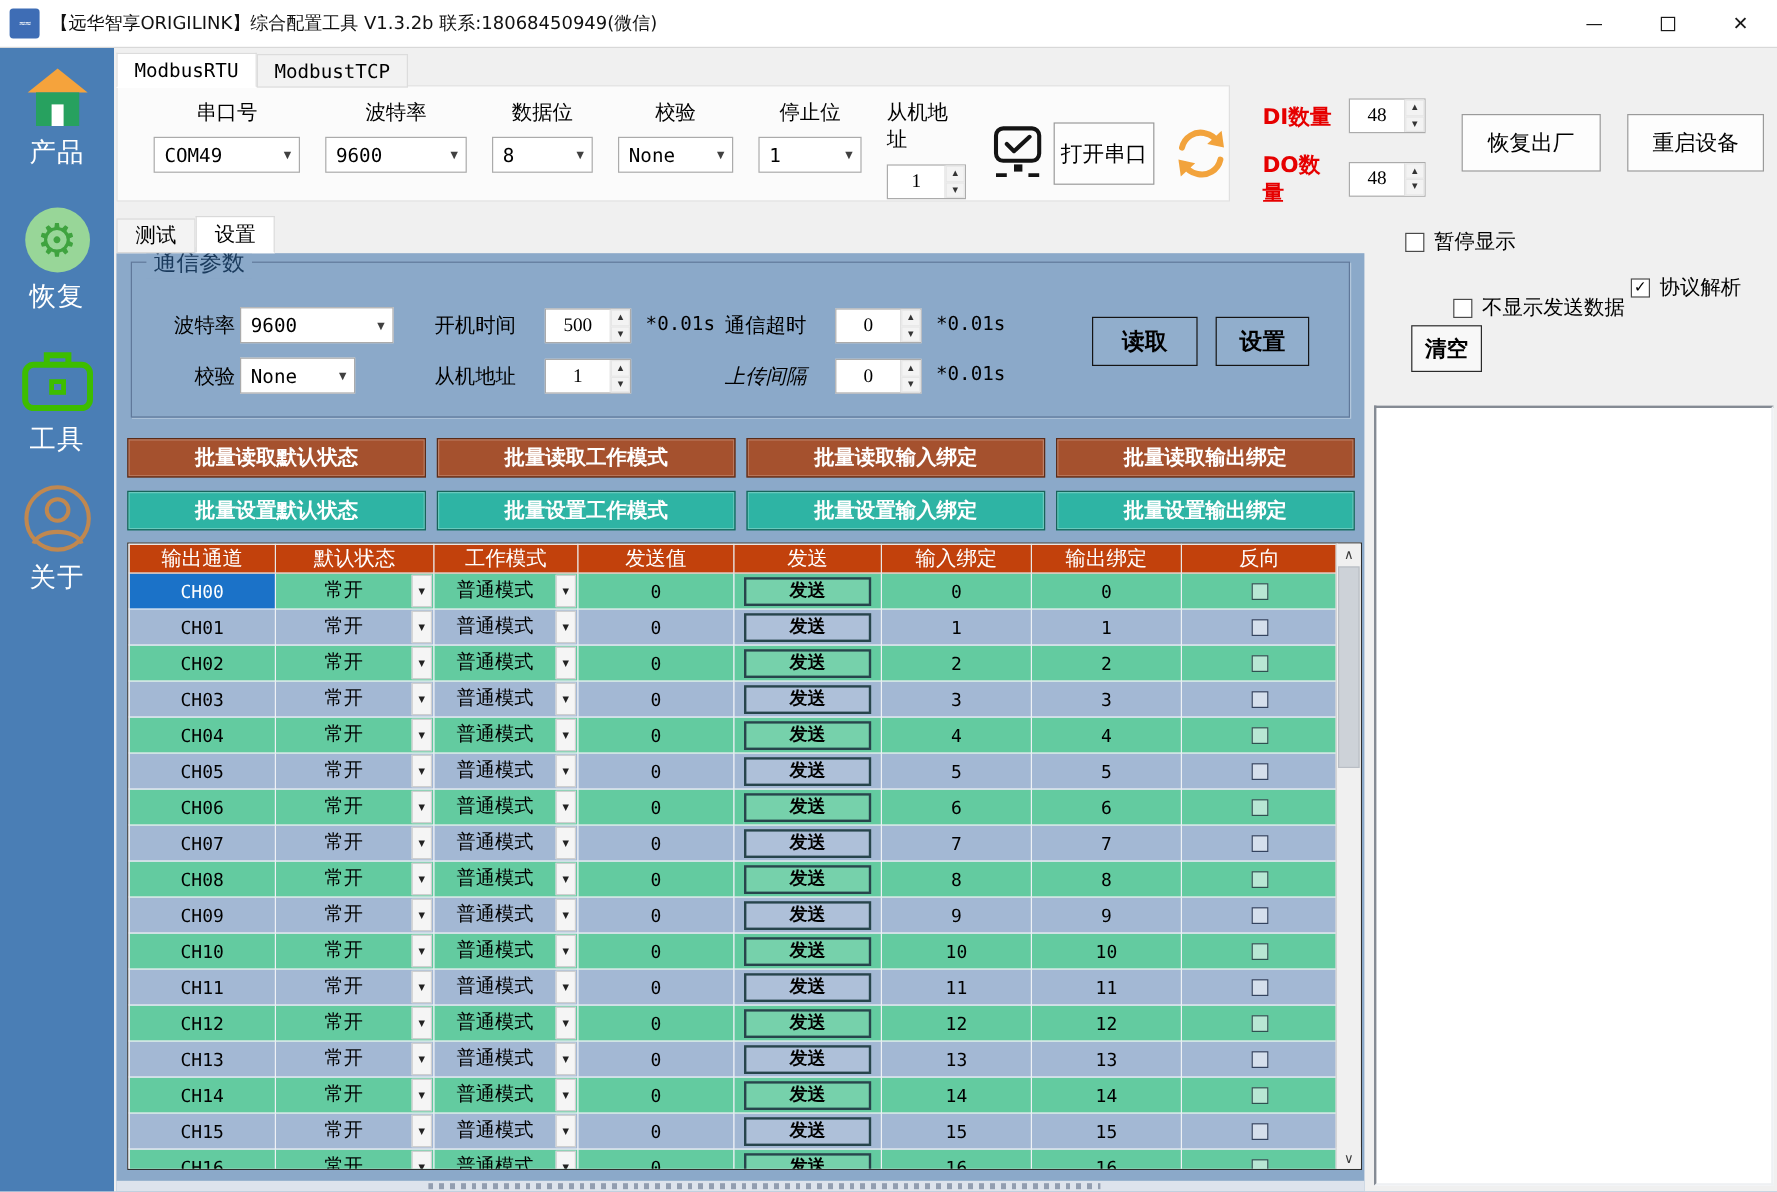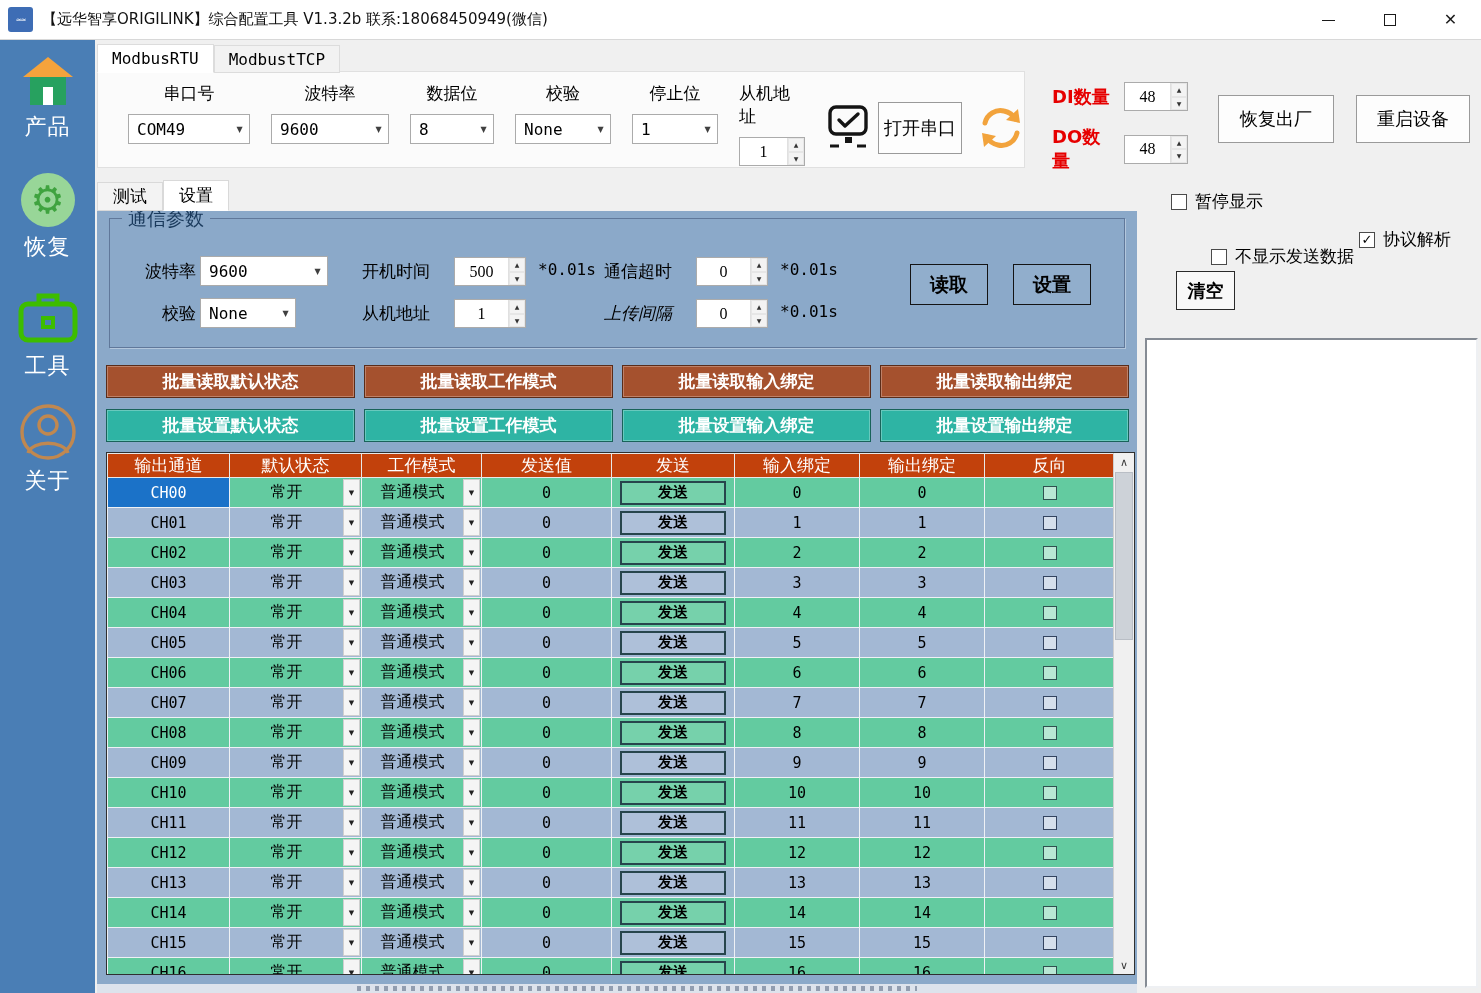--- a/index.html
+++ b/index.html
@@ -67,21 +67,21 @@
   
   .blue-page { position:absolute; left:97px; top:211px; width:1040px; height:782px; background:#8ba9c9; }
 
   .groupbox { position:absolute; left:12px; top:7px; width:1016px; height:130px; border:1px solid #60789a; box-shadow:1px 1px 0 rgba(255,255,255,0.35); }
   .gb-legend { position:absolute; top:-13px; left:12px; padding:0 6px; background:#8ba9c9; font-size:19px; color:#1a3a5c; }
   .gb-item { position:absolute; display:flex; align-items:center; font-size:17px; }
   .gb-label { white-space:nowrap; }
   .cw-baud { width:128px; } .cw-parity { width:96px; }
   .unit-label { font-family:"DejaVu Sans Mono",monospace; font-size:16px; }
   .flat-btn { background:rgba(255,255,255,0.06); border:1.6px solid #141414; font-size:19px; font-weight:bold; color:#000; }
-  #read-btn  { position:absolute; left:800px; top:45px; width:78px;  height:41px; }
+  #read-btn  { position:absolute; left:800px; top:45px; width:88px;  height:41px; }
   #set-btn   { position:absolute; left:903px; top:45px; width:78px;  height:41px; }
 
   
   .batch-row { position:absolute; left:9px; width:1023px; display:flex; gap:9px; }
   #batch-read-row { top:154px; }
   #batch-set-row  { top:198px; }
   .batch-btn { width:260px; height:33px; color:#fff; font-weight:bold; font-size:17px; border:1px solid rgba(0,0,0,0.45); box-shadow:inset 0 0 0 1px rgba(255,255,255,0.28); }
   .batch-btn.read { background:#a5512e; }
   .batch-btn.set  { background:#2eb4a4; }
 

